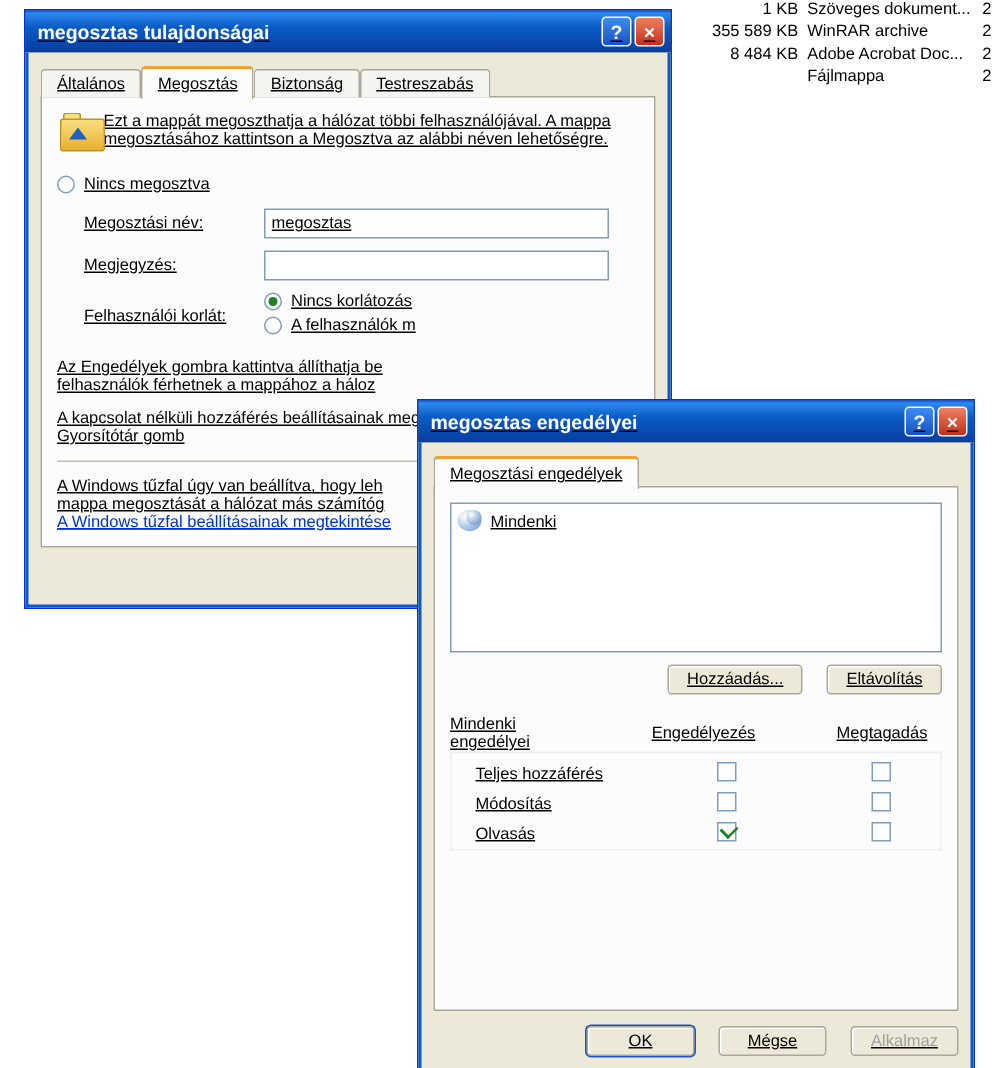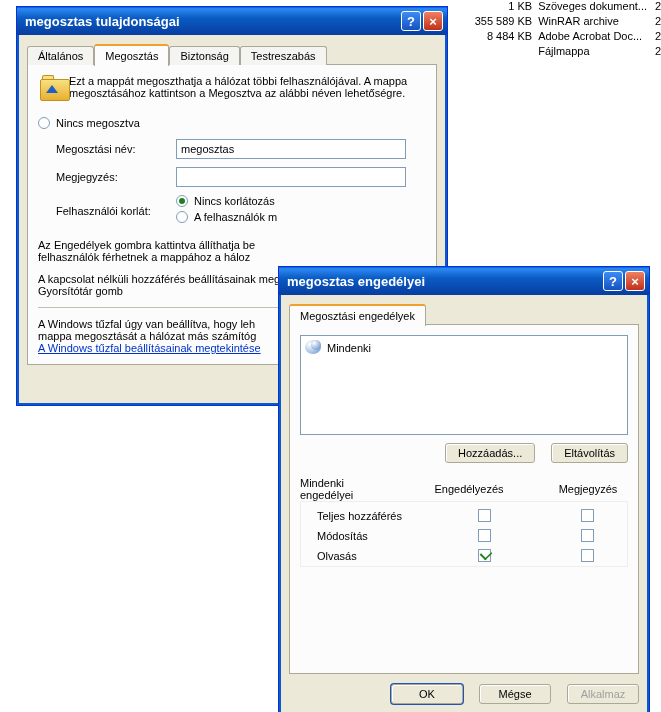--- a/index.html
+++ b/index.html
@@ -10,20 +10,21 @@
     background: #fff;
     position: relative;
     overflow: hidden;
     width: 661px;
     height: 712px;
   }
   .dlg {
     position: absolute;
     border: 1px solid #0831d9;
     background: #737373;
+    text-decoration: underline;
   }
   .titlebar {
     height: 28px;
     background: linear-gradient(to bottom,#0a246a 0%,#3a6ea5 3%,#0a246a 6%,#0a5bc4 10%,#0a5bc4 50%,#0a246a 100%);
     background: linear-gradient(to bottom,#0058e0 0%,#2c89f0 6%,#0a5bc4 40%,#083da0 100%);
     color: #fff;
     display: flex;
     align-items: center;
     padding: 0 4px 0 8px;
     font-weight: bold;
@@ -322,21 +323,21 @@
           <span>Mindenki</span>
         </div>
       </div>
       <div class="btn-row" style="margin-top:8px">
         <button class="btn">Hozzáadás...</button>
         <button class="btn">Eltávolítás</button>
       </div>
       <div class="perm-head">
         <span class="c1">Mindenki engedélyei</span>
         <span>Engedélyezés</span>
-        <span>Megjegyzés</span>
+        <span>Megtagadás</span>
       </div>
       <div style="border:1px solid #eee;padding-top:4px">
         <div class="perm-row">
           <span class="c1">Teljes hozzáférés</span>
           <span><span class="chk"></span></span>
           <span><span class="chk"></span></span>
         </div>
         <div class="perm-row">
           <span class="c1">Módosítás</span>
           <span><span class="chk"></span></span>

